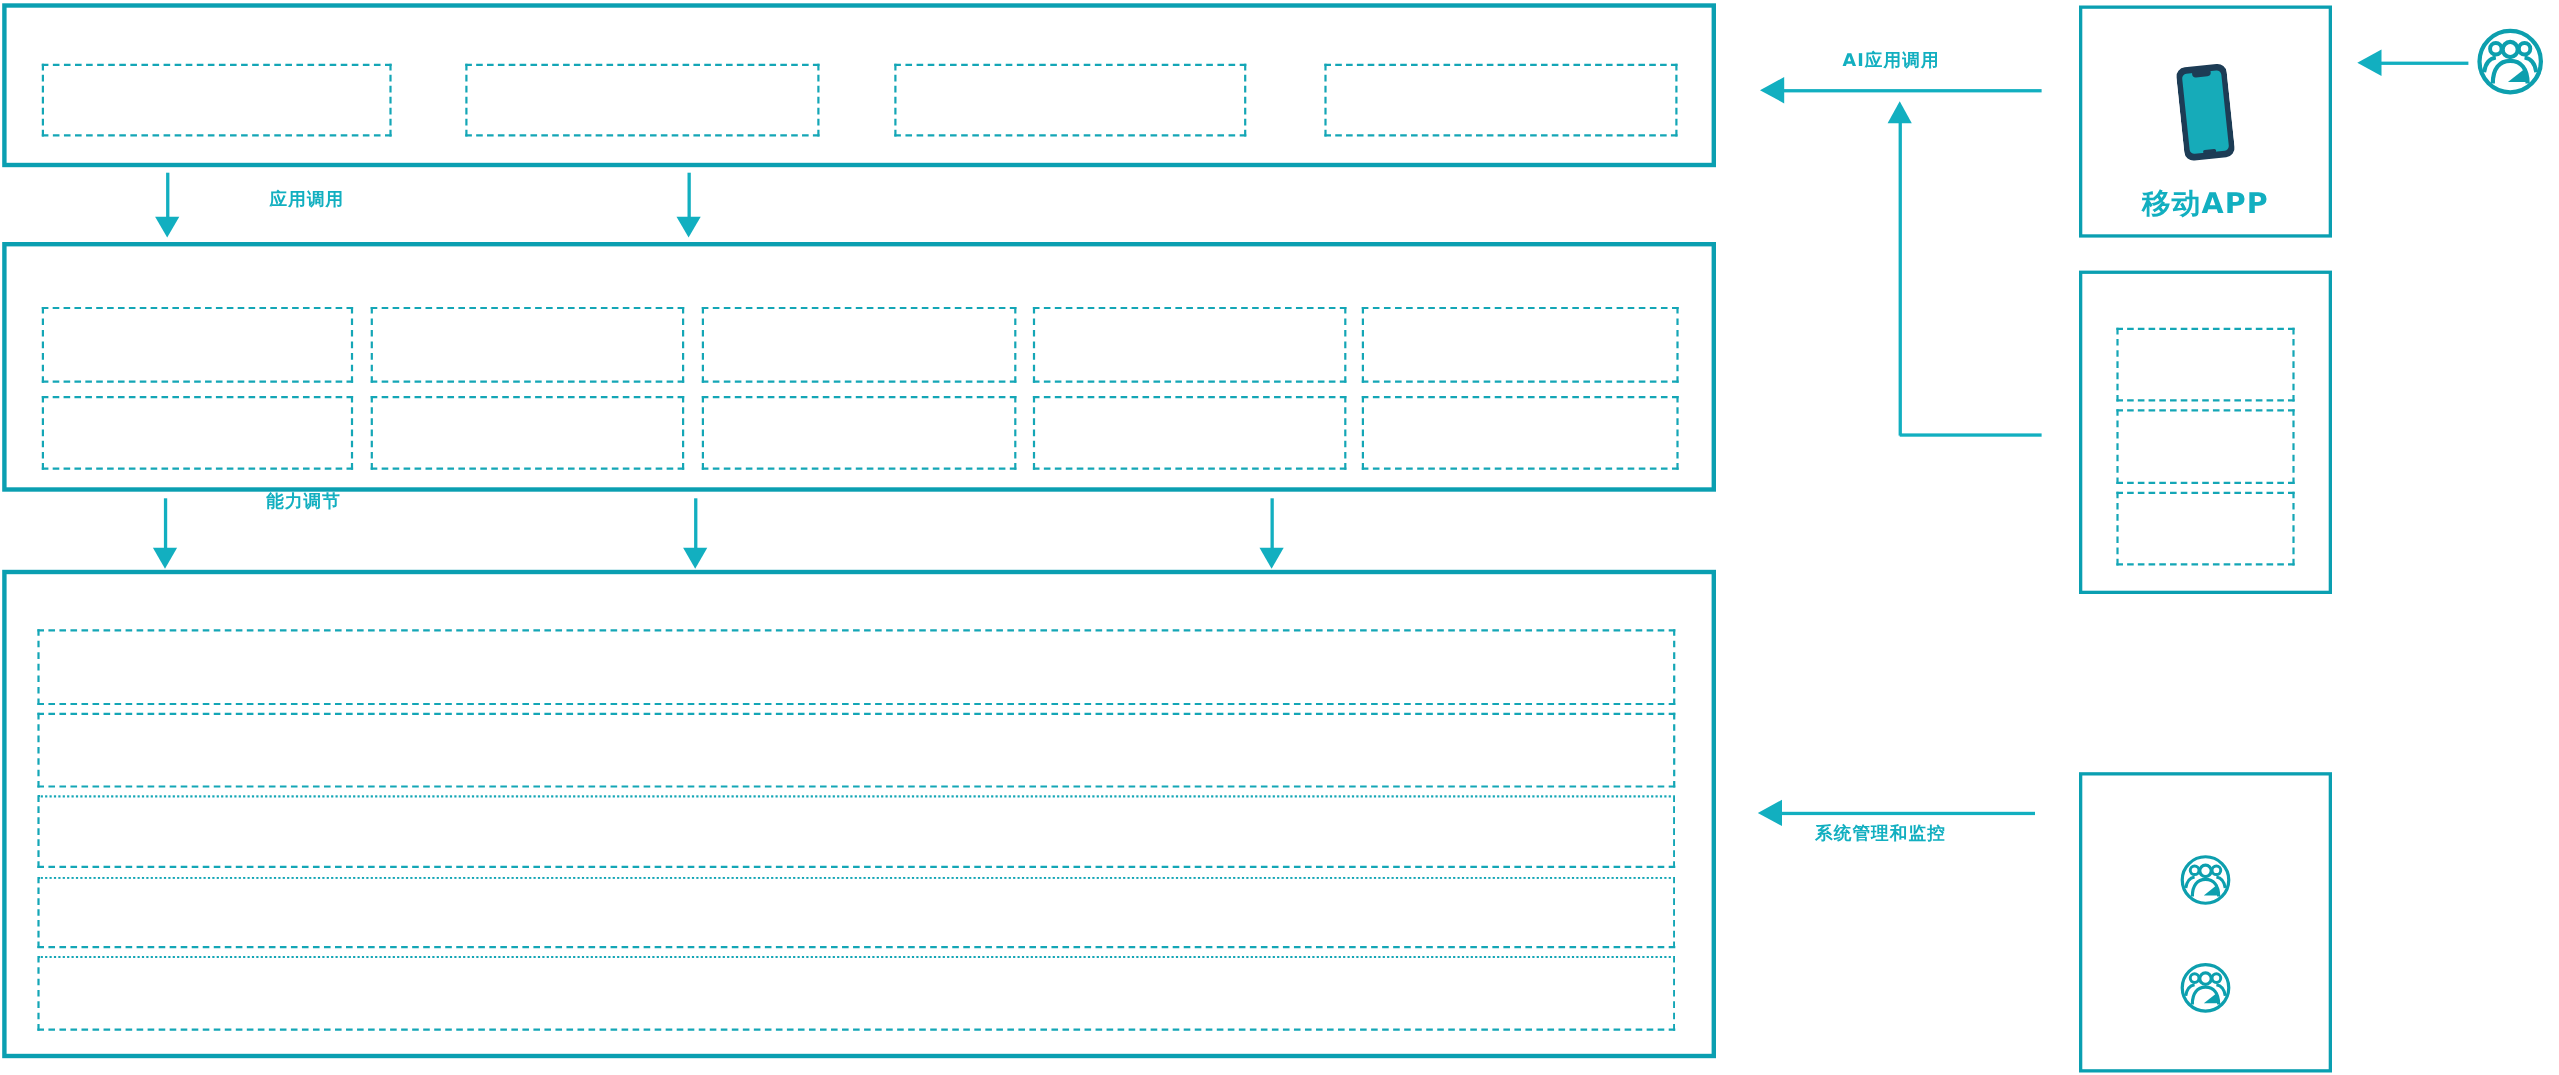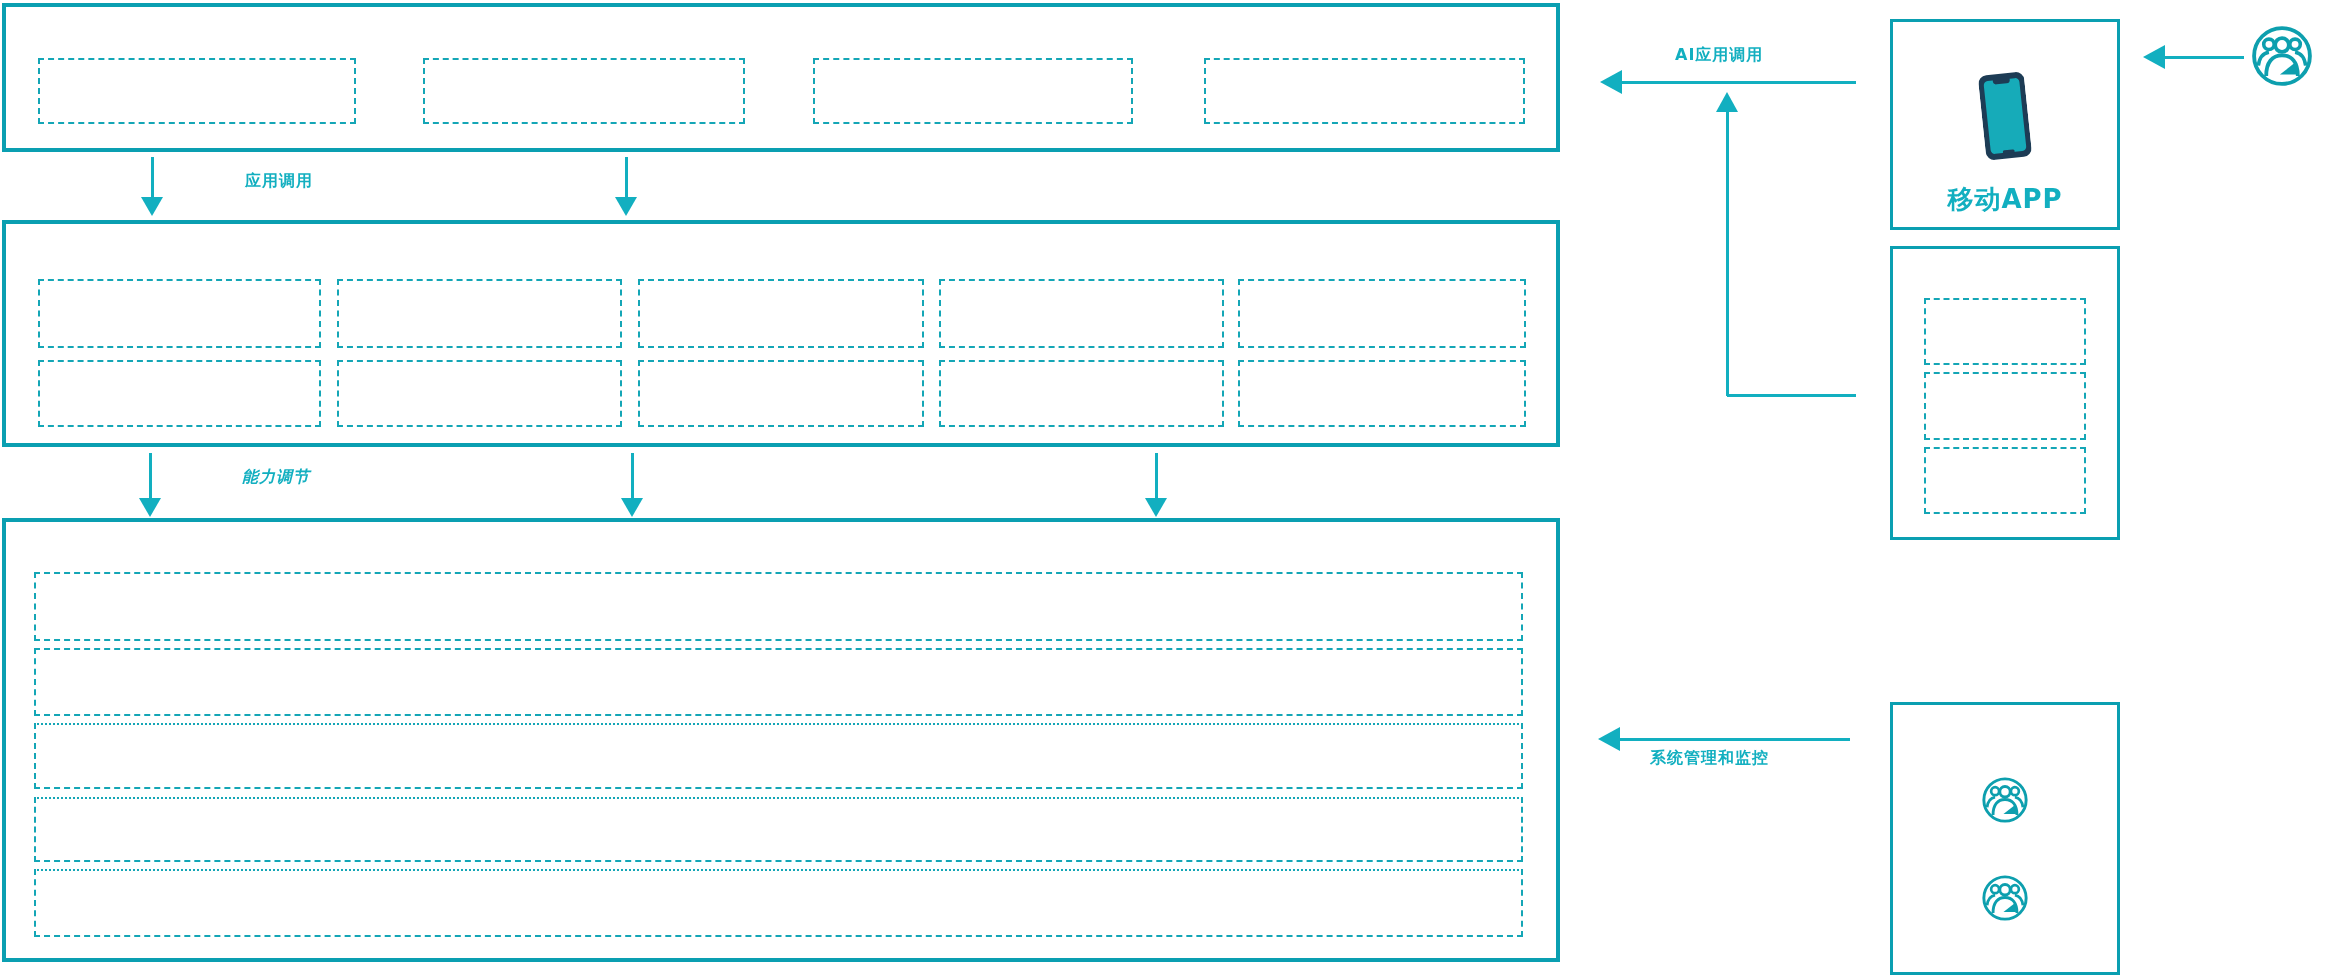--- a/index.html
+++ b/index.html
@@ -81,21 +81,21 @@
   <div class="ph" style="left:638px;top:360px;width:286px;height:67px;"></div>
   <div class="ph" style="left:939px;top:360px;width:285px;height:67px;"></div>
   <div class="ph" style="left:1238px;top:360px;width:288px;height:67px;"></div>
 
   <div class="vline" style="left:149px;top:453px;height:46px;"></div>
   <div class="tri-down" style="left:139px;top:498px;"></div>
   <div class="vline" style="left:631px;top:453px;height:46px;"></div>
   <div class="tri-down" style="left:621px;top:498px;"></div>
   <div class="vline" style="left:1155px;top:453px;height:46px;"></div>
   <div class="tri-down" style="left:1145px;top:498px;"></div>
-  <div class="flow-label" style="left:242px;top:467px;font-style:italic;">能力调节</div>
+  <div class="flow-label" style="left:242px;top:446px;">能力调节</div>
 
   <div class="solid-box" style="left:2px;top:518px;width:1558px;height:444px;"></div>
 
   <div class="ph" style="left:34px;top:572px;width:1489px;height:69px;"></div>
   <div class="ph" style="left:34px;top:648px;width:1489px;height:68px;"></div>
   <div class="ph dot-top" style="left:34px;top:723px;width:1489px;height:66px;"></div>
   <div class="ph dot-top" style="left:34px;top:797px;width:1489px;height:65px;"></div>
   <div class="ph dot-top" style="left:34px;top:869px;width:1489px;height:68px;"></div>
 
   <div class="hline" style="left:1621px;top:81px;width:235px;"></div>
@@ -106,21 +106,21 @@
   <div class="vline" style="left:1726px;top:111px;height:285px;"></div>
   <div class="hline" style="left:1727px;top:394px;width:129px;"></div>
 
   <div class="hline" style="left:1620px;top:738px;width:230px;"></div>
   <div class="tri-left" style="left:1598px;top:727px;"></div>
   <div class="flow-label" style="left:1650px;top:748px;">系统管理和监控</div>
 
   <div class="hline" style="left:2164px;top:56px;width:80px;"></div>
   <div class="tri-left" style="left:2143px;top:45px;"></div>
 
-  <div class="panel-box stack" id="phone-box" style="left:1890px;top:19px;width:230px;height:211px;">
+  <div class="panel-box stack" id="phone-box" style="left:1890px;top:5px;width:230px;height:211px;">
     <div id="phone-wrap">
       <svg width="46" height="88" viewBox="0 0 54 100">
         <rect x="0" y="0" width="54" height="100" rx="10" fill="var(--phone-frame)"></rect>
         <rect x="6" y="7" width="42" height="86" rx="5" fill="var(--phone-screen)"></rect>
         <rect x="17" y="4" width="20" height="8" rx="4" fill="var(--phone-frame)"></rect>
         <rect x="20" y="90" width="14" height="4" rx="2" fill="var(--phone-frame)"></rect>
       </svg>
     </div>
     <div id="mobile-app-label">移动APP</div>
   </div>

